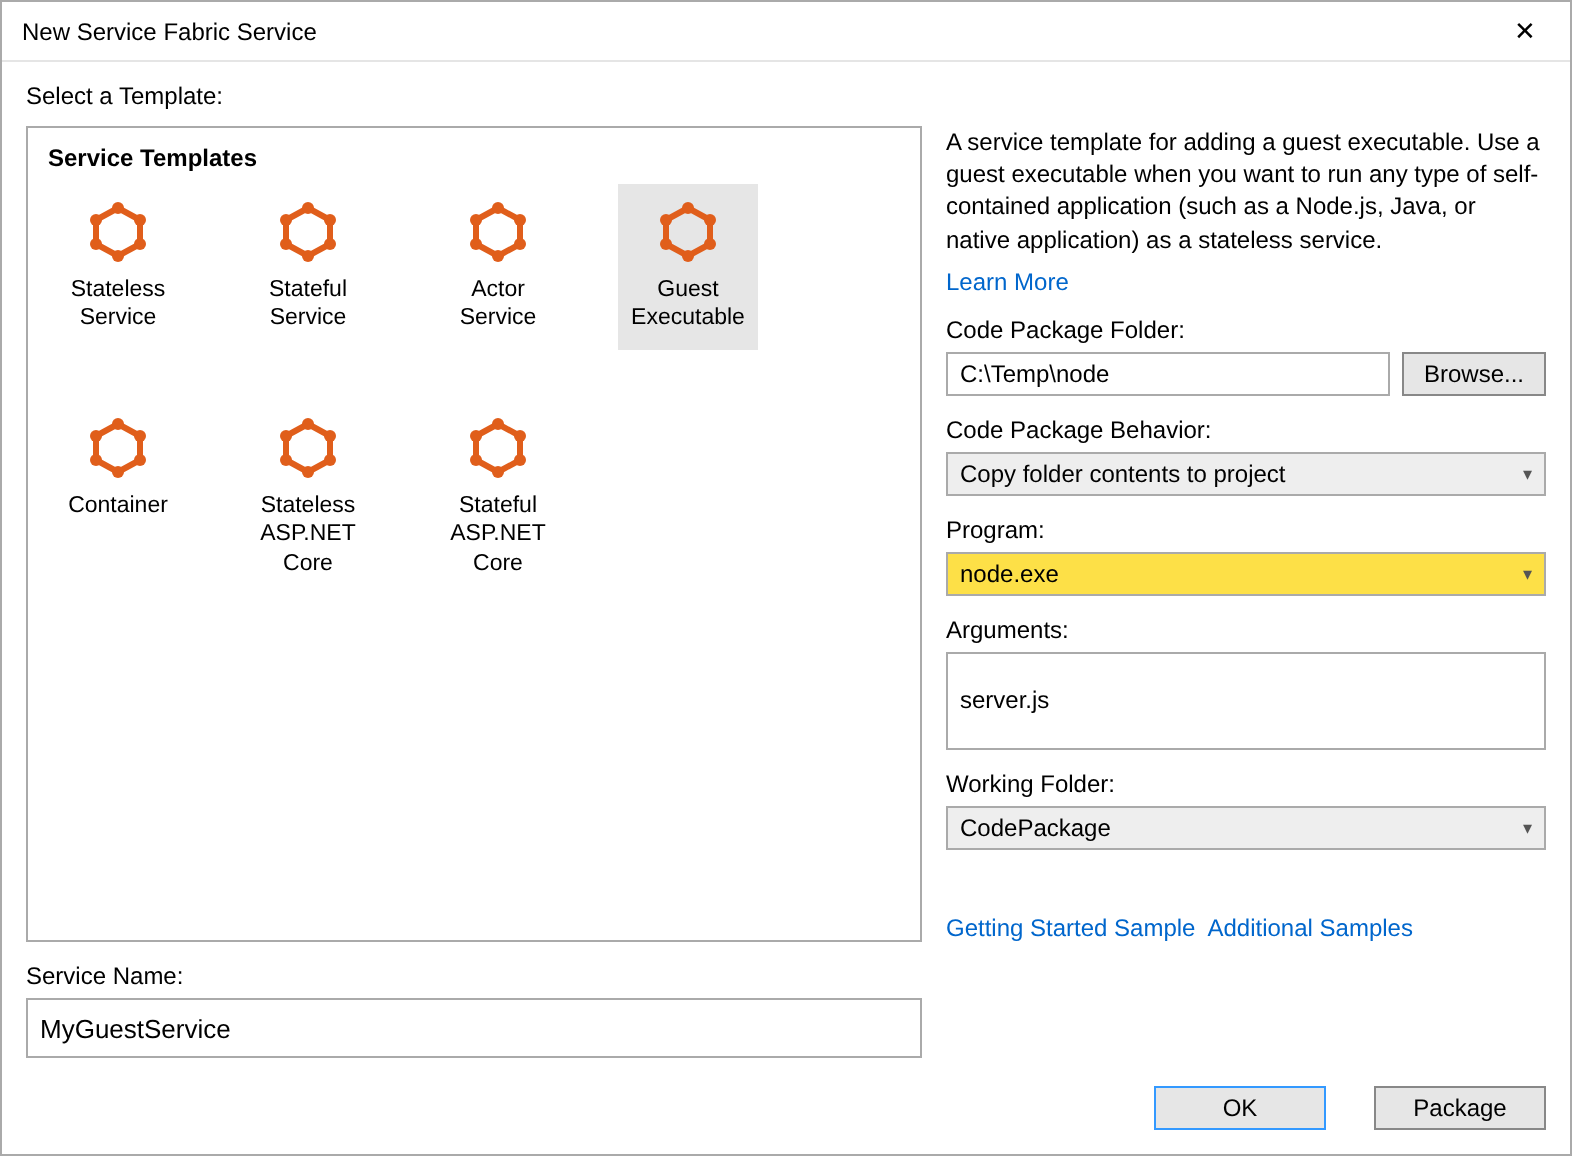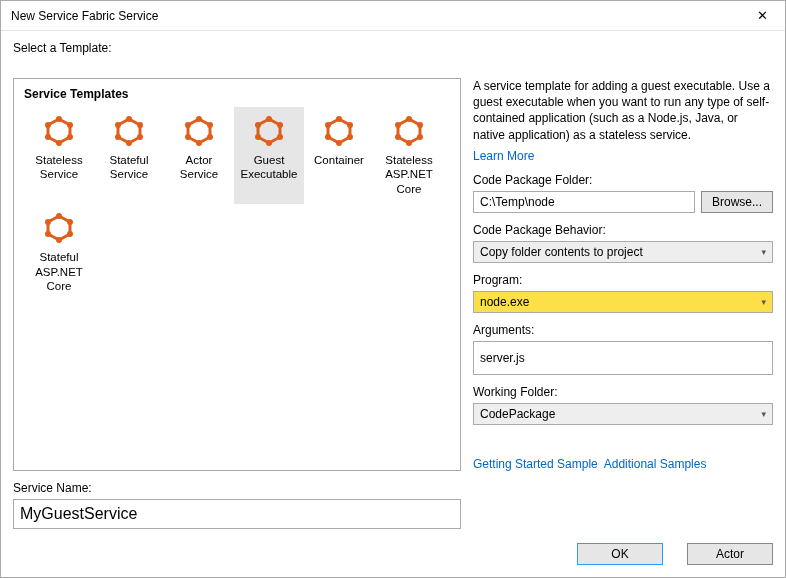--- a/index.html
+++ b/index.html
@@ -30,21 +30,21 @@
     width: 45px; height: 29px;
     display: flex; align-items: center; justify-content: center;
     font-size: 13px;
   }
   .body {
     flex: 1;
     display: flex;
     flex-direction: column;
     padding: 10px 12px 12px 12px;
   }
-  .prompt { margin-bottom: 23px; }
+  .prompt { margin-bottom: 8px; }
   .main-row {
     flex: 1;
     display: flex;
     gap: 12px;
     min-height: 0;
   }
   .left-col {
     width: 448px;
     display: flex;
     flex-direction: column;
@@ -57,20 +57,21 @@
     flex-direction: column;
   }
   .templates-header {
     font-weight: bold;
     padding-bottom: 6px;
   }
   .template-grid {
     display: flex;
     flex-wrap: wrap;
     align-content: flex-start;
+    gap: 25px;
   }
   .template-item {
     width: 70px;
     padding: 6px 2px 8px 2px;
     text-align: center;
     font-size: 11.5px;
     line-height: 1.25;
     cursor: pointer;
   }
   .template-item.selected {
@@ -127,21 +128,21 @@
     font-size: 9px; color: #555;
   }
   .links-block { margin-top: 32px; display:flex; gap:6px; }
   .service-name-label { margin-top: 10px; margin-bottom: 4px; }
   .service-name-input {
     width: 448px;
     border: 1px solid #aaa;
     height: 24px;
     padding: 14px 6px;
     font-family: inherit;
-    font-size: 16px;
+    font-size: 13px;
   }
   .footer {
     display: flex;
     justify-content: flex-end;
     gap: 24px;
     padding-top: 14px;
   }
   .footer .btn { width: 86px; }
 </style>
 </head>
@@ -310,16 +311,16 @@
         </div>
       </div>
 
     </div>
 
     <div class="service-name-label">Service Name:</div>
     <input class="service-name-input" value="MyGuestService" style="">
 
     <div class="footer">
       <button class="btn selected-btn">OK</button>
-      <button class="btn">Actor</button>
+      <button class="btn">Package</button>
     </div>
   </div>
 </div>
 
 </body></html>

